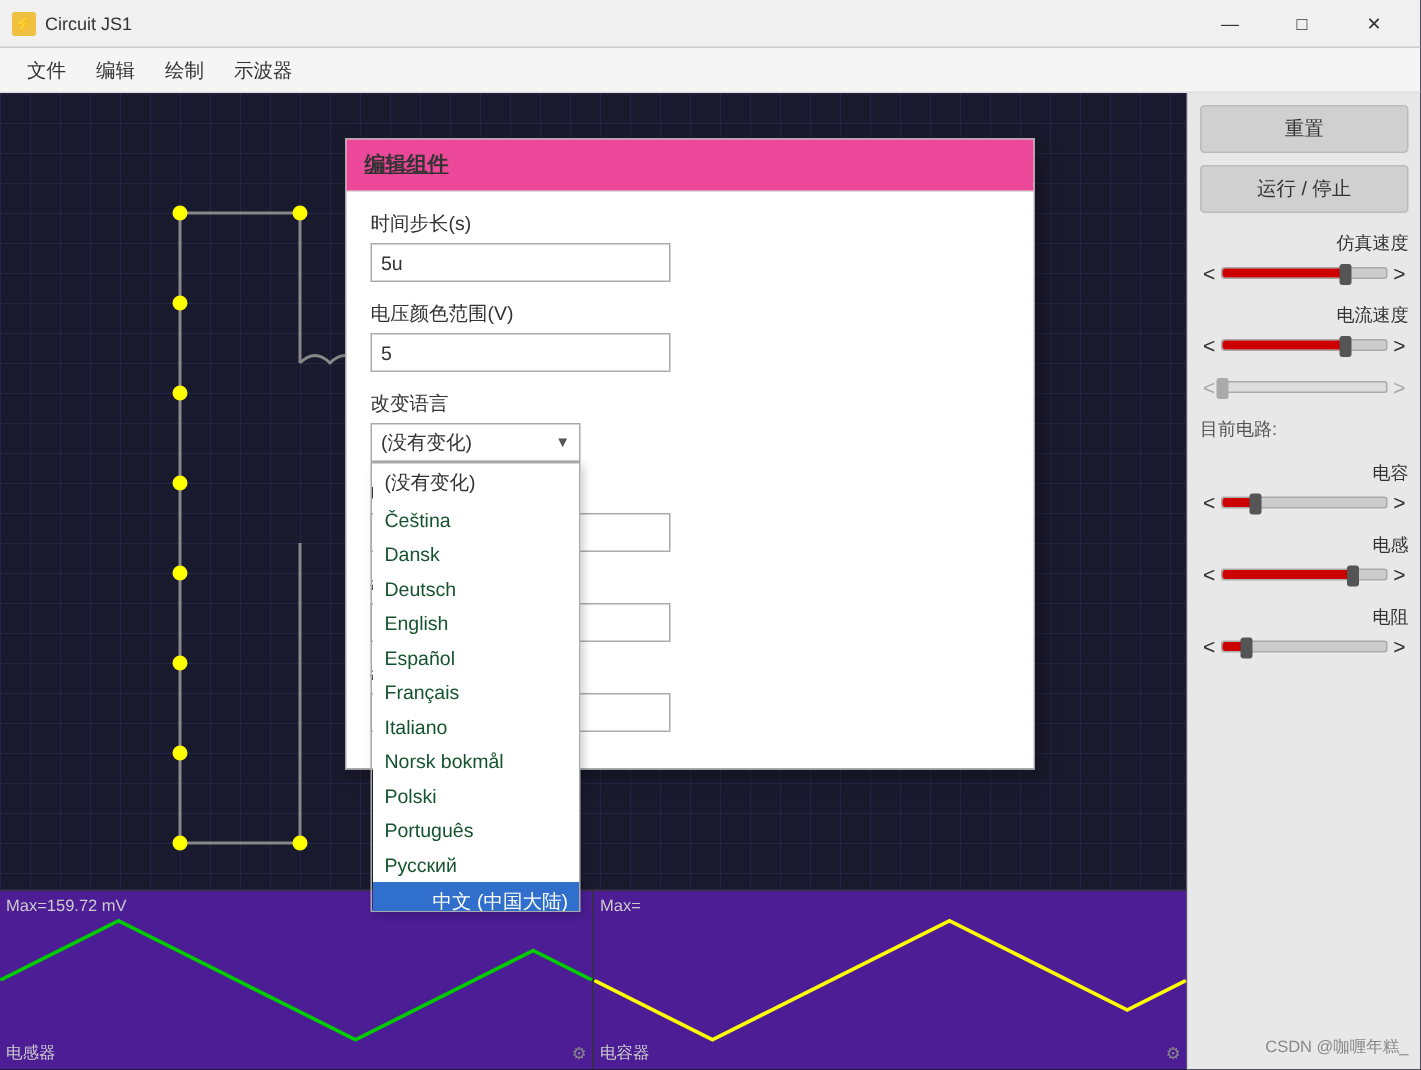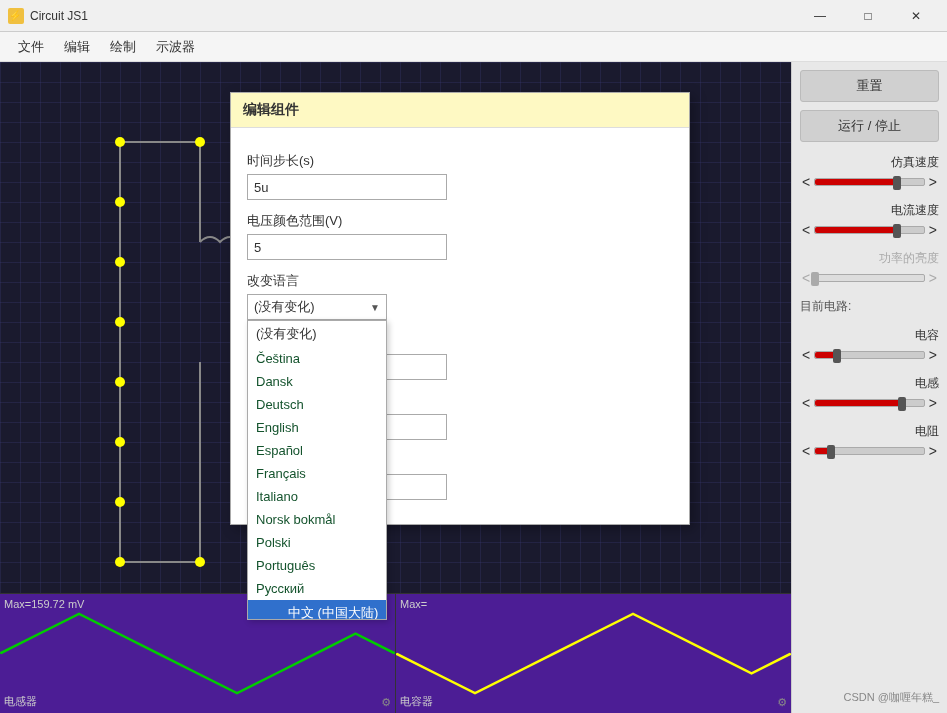--- a/index.html
+++ b/index.html
@@ -179,32 +179,33 @@
     .modal-dialog {
       position: absolute;
       top: 30px; left: 230px;
       width: 460px;
       background: white;
       border: 1px solid #aaa;
       box-shadow: 4px 4px 12px rgba(0,0,0,0.3);
       z-index: 101;
     }
     .modal-header {
-      background: #fef9c3;
+      background: #ec4899;
       padding: 8px 12px;
       font-size: 14px;
       font-weight: bold;
       color: #333;
       border-bottom: 1px solid #ddd;
+      text-decoration: underline;
     }
     .modal-body {
       padding: 12px 16px;
     }
     .form-group { margin-bottom: 12px; }
-    .form-label { font-size: 13px; color: #333; margin-bottom: 4px; display: block; margin-top: 12px; }
+    .form-label { font-size: 13px; color: #333; margin-bottom: 4px; display: block; }
     .form-input {
       width: 200px;
       height: 26px;
       border: 1px solid #aaa;
       padding: 2px 6px;
       font-size: 13px;
       color: #333;
       background: white;
     }
 
@@ -345,21 +346,20 @@
         <span class="slider-arrow">&lt;</span>
         <div class="slider-track">
           <div class="slider-fill" style="width:75%"></div>
           <div class="slider-thumb" style="left:75%"></div>
         </div>
         <span class="slider-arrow">&gt;</span>
       </div>
     </div>
 
     <div class="slider-section slider-disabled">
-      <div class="slider-label" style="color:#aaa">功率的亮度</div>
       <div class="slider-row">
         <span class="slider-arrow" style="color:#aaa">&lt;</span>
         <div class="slider-track" style="background:#ddd">
           <div class="slider-fill" style="width:0%;background:#ccc"></div>
           <div class="slider-thumb" style="left:0%;background:#aaa"></div>
         </div>
         <span class="slider-arrow" style="color:#aaa">&gt;</span>
       </div>
     </div>
 

